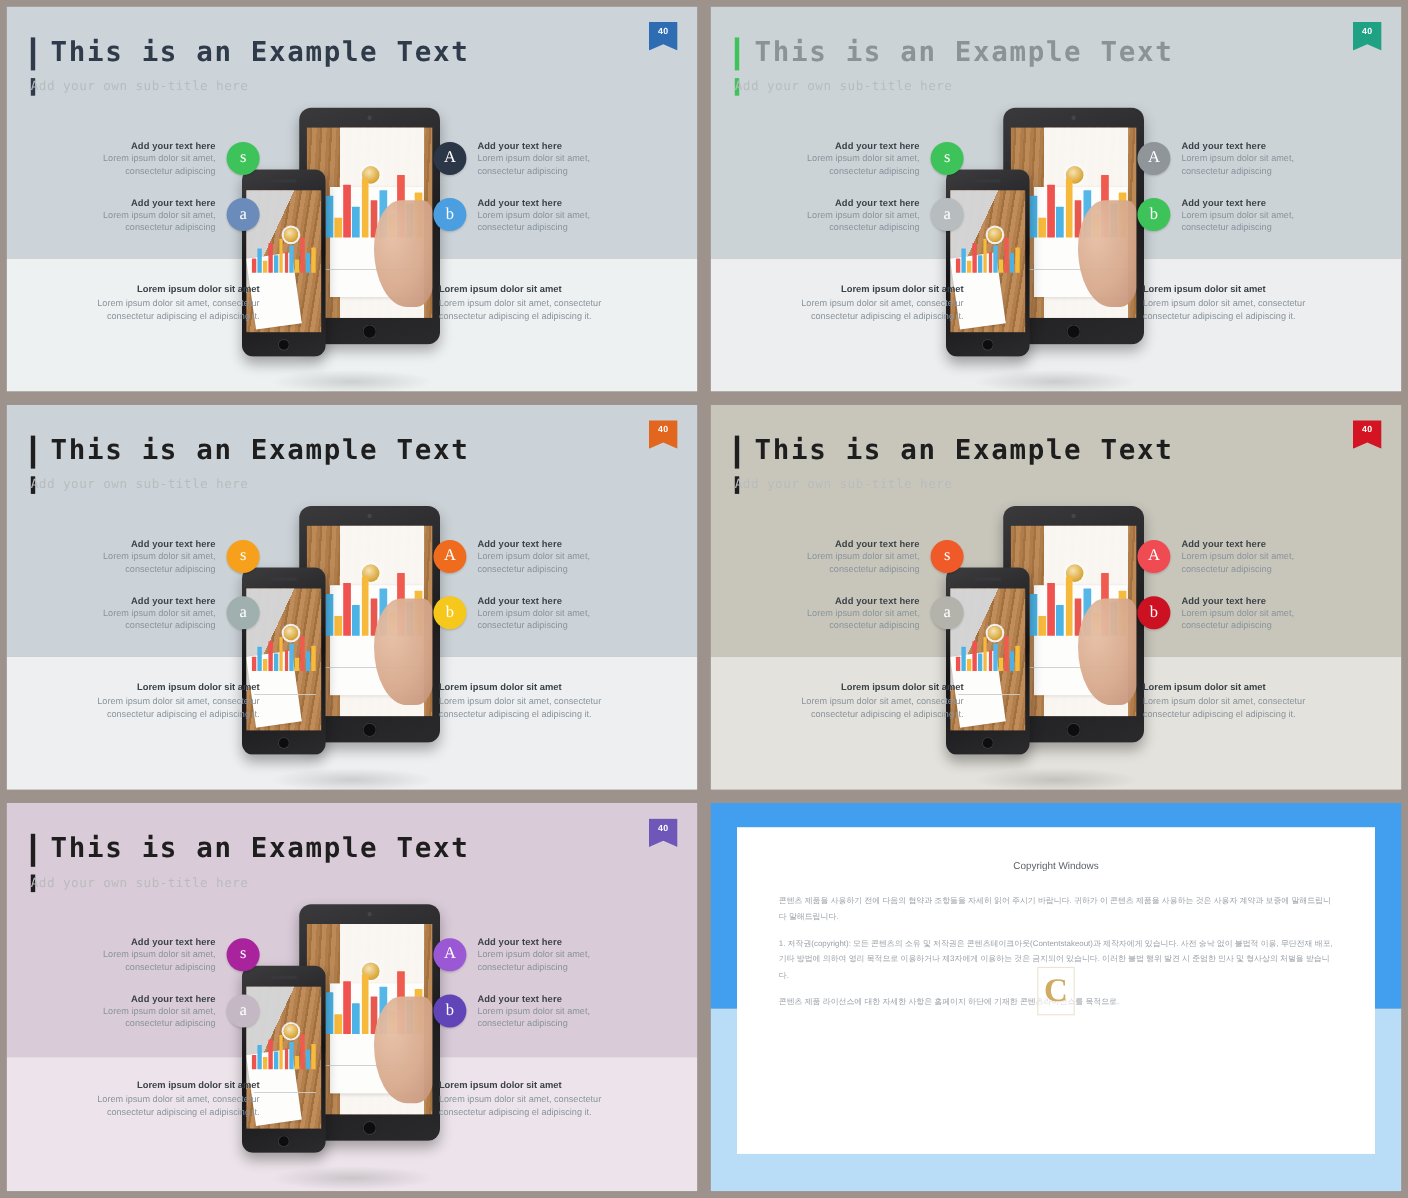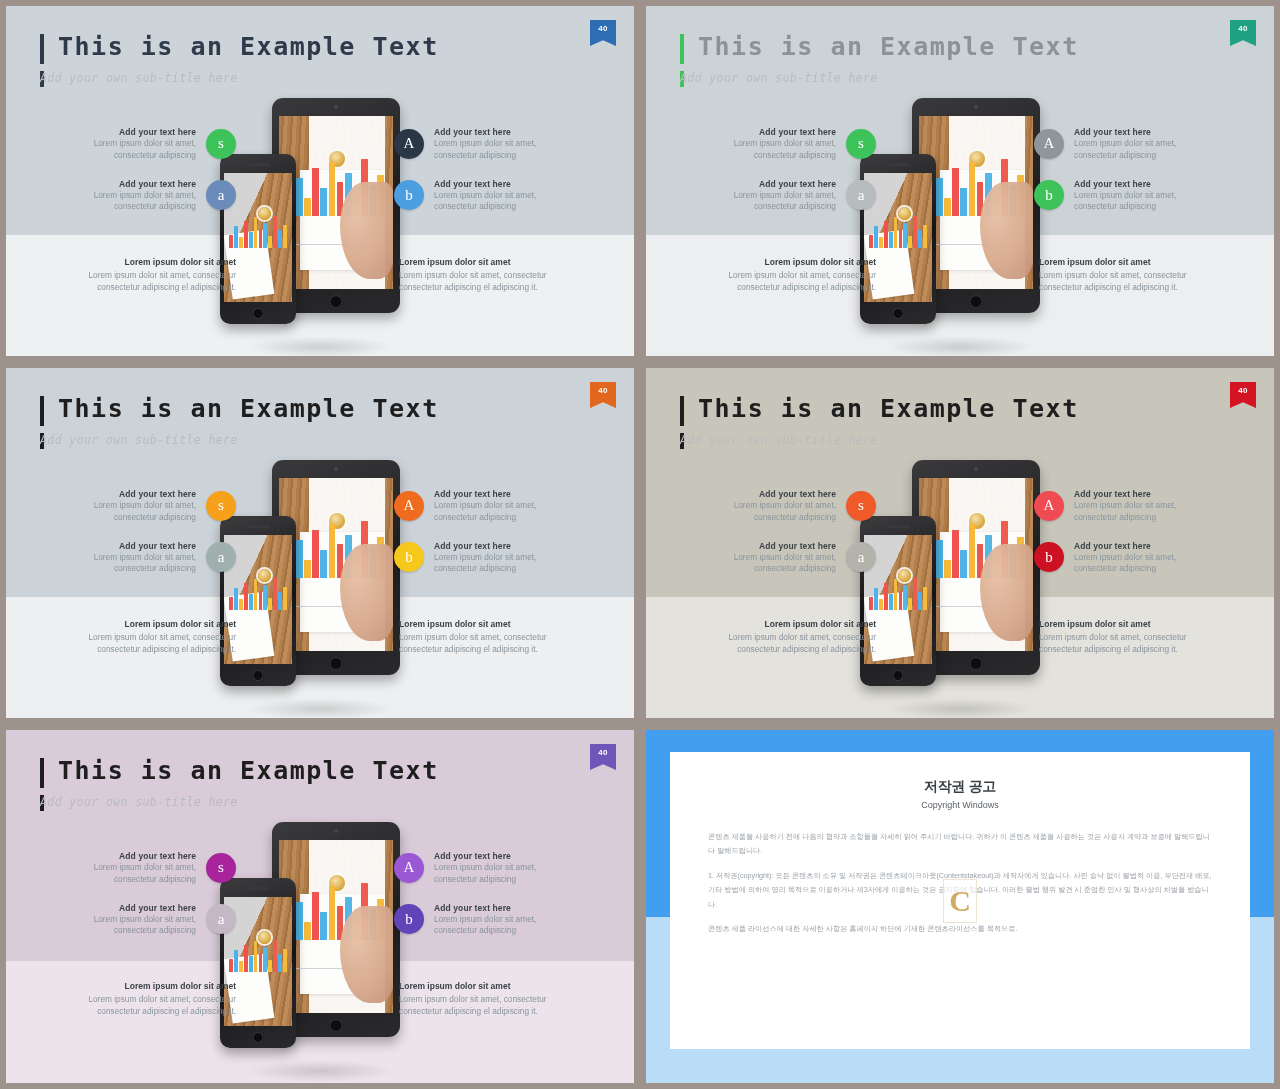--- a/index.html
+++ b/index.html
@@ -24,32 +24,32 @@
   .slide-inner {
     position: absolute;
     inset: 0;
     overflow: hidden;
   }
   
   .band-top { position:absolute; left:0; right:0; top:0; height:65.5%; }
   .band-bot { position:absolute; left:0; right:0; top:65.5%; bottom:0; }
 
   
-  .hdr { position:absolute; left:34px; top:26px; right:60px; }
+  .hdr { position:absolute; left:22px; top:26px; right:60px; }
   .title-row { display:flex; align-items:flex-start; }
   .accent-bar { width:4px; height:30px; margin-right:14px; margin-top:2px; flex:none; }
   .title {
     font-family: "DejaVu Sans Mono", monospace;
     font-weight: bold;
     font-size: 25px;
     letter-spacing: 1.5px;
     line-height: 30px;
     white-space: nowrap;
   }
-  .subtitle-row { position:relative; margin-top:7px; height:16px;font-style:italic; }
+  .subtitle-row { position:relative; margin-top:7px; height:16px; }
   .sub-accent { position:absolute; left:0; top:0; width:4px; height:16px; }
   .subtitle {
     position:absolute; left:0px; top:0;
     font-family: "DejaVu Sans Mono", monospace;
     font-size:11.5px;
     letter-spacing:0.4px;
     color:#b9bcbe;
     white-space:nowrap;
   }
 
@@ -760,21 +760,20 @@
     </div>
   </div></div>
 
   <div class="slide">
     <div class="slide-inner">
       <div class="copy-frame">
         <div class="band-a"></div>
         <div class="band-b"></div>
       </div>
       <div class="copy-page">
-        <div class="copy-title">저작권 공고</div>
         <div class="copy-sub">Copyright Windows</div>
         <div class="copy-body">
           <p>콘텐츠 제품을 사용하기 전에 다음의 협약과 조항들을 자세히 읽어 주시기 바랍니다. 귀하가 이 콘텐츠 제품을 사용하는 것은 사용자 계약과 보증에 말해드립니다 말해드립니다.</p>
           <p>1. 저작권(copyright): 모든 콘텐츠의 소유 및 저작권은 콘텐츠테이크아웃(Contentstakeout)과 제작자에게 있습니다. 사전 승낙 없이 불법적 이용, 무단전재 배포, 기타 방법에 의하여 영리 목적으로 이용하거나 제3자에게 이용하는 것은 금지되어 있습니다. 이러한 불법 행위 발견 시 준엄한 민사 및 형사상의 처벌을 받습니다.</p>
           <p>콘텐츠 제품 라이선스에 대한 자세한 사항은 홈페이지 하단에 기재한 콘텐츠라이선스를 목적으로.</p>
         </div>
         <div class="copy-watermark">C</div>
       </div>
     </div>
   </div>

